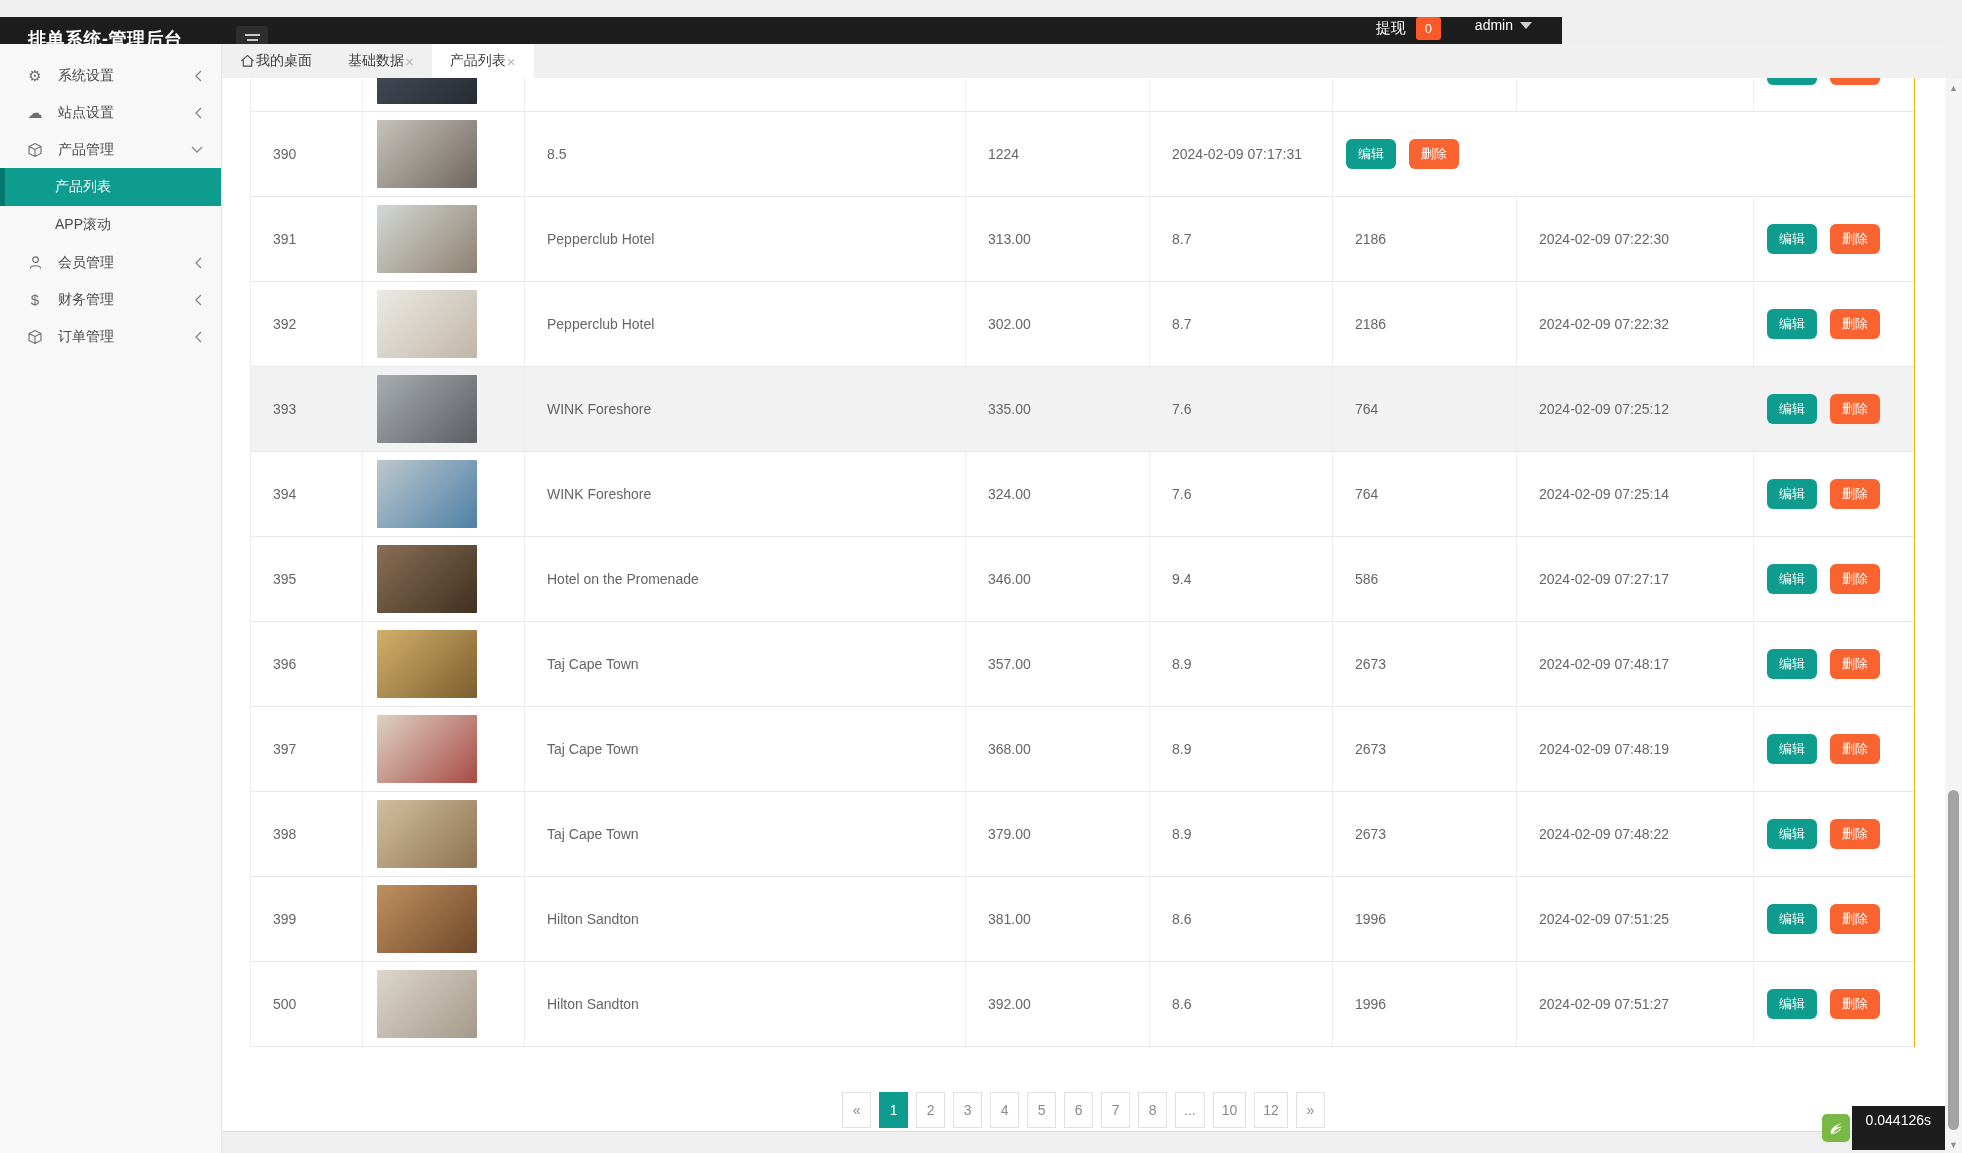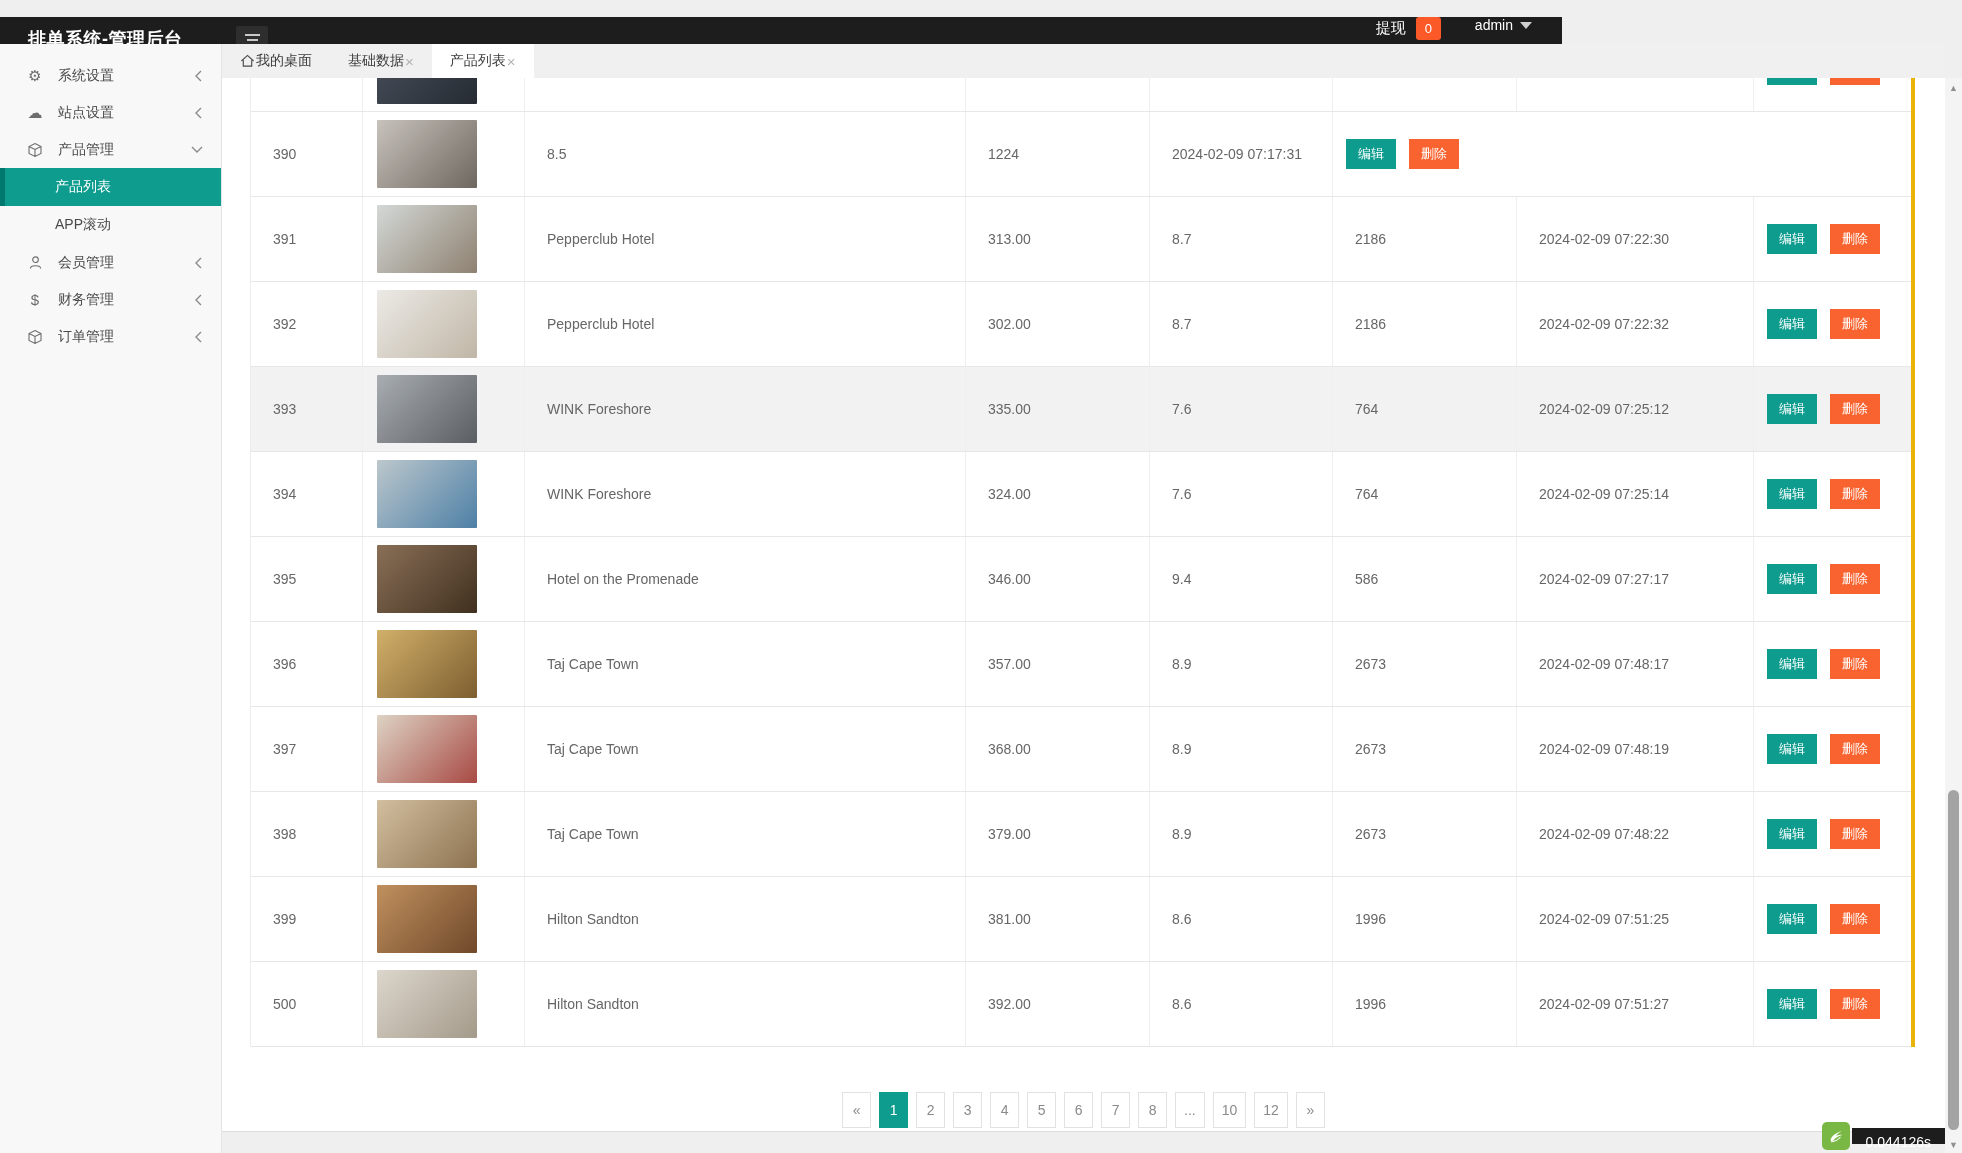--- a/index.html
+++ b/index.html
@@ -31,48 +31,48 @@
   .sub-item.active{background:var(--accent-teal);color:#fff;}
   .sub-item.active::before{content:"";position:absolute;left:0;top:0;bottom:0;width:5px;background:#00786d;}
   
   .tabbar{position:absolute;left:222px;top:44px;width:1723px;height:34px;background:#f0f0f0;display:flex;align-items:stretch;}
   .tab{display:flex;align-items:center;padding:0 18px;font-size:14px;color:#3d3d3d;cursor:pointer;gap:1px;}
   .tab .home-ic{display:inline-flex;color:#4a4a4a;}
   .tab .close{color:#b3b3b3;font-size:15px;line-height:1;}
   .tab.active{background:#fff;}
   
   .panel{position:absolute;left:222px;top:78px;width:1723px;height:1054px;background:#fff;border-bottom:1px solid #dcdcdc;}
-  .table{position:absolute;left:28px;top:0;width:1665px;border-left:1px solid #ededed;border-right:4px solid #eab308;}
+  .table{position:absolute;left:28px;top:0;width:1665px;border-left:1px solid #ededed;border-right:1px solid #eab308;}
   .trow{display:grid;grid-template-columns:111px 162px 441px 184px 183px 184px 237px 163px;height:85px;border-bottom:1px solid #e7e7e7;background:#fff;font-size:14px;color:#666;}
   .trow.hl{background:#f2f2f2;}
   .td{display:flex;align-items:center;padding-left:22px;border-left:1px solid #efefef;overflow:hidden;white-space:nowrap;}
   .td:first-child{border-left:none;}
   .td-img{padding-left:14px;}
   .thumb{width:100px;height:68px;border-radius:1px;background:#ccc;}
   .td-ops{padding-left:13px;gap:13px;}
-  .btn{border:none;border-radius:0;color:#fff;font-size:13px;height:30px;padding:0 12px;cursor:pointer;font-family:inherit;}
+  .btn{border:none;border-radius:6px;color:#fff;font-size:13px;height:30px;padding:0 12px;cursor:pointer;font-family:inherit;}
   .btn.edit{background:var(--accent-teal);}
   .btn.del{background:var(--accent-orange);}
   .partial-clip{height:34px;overflow:hidden;}
   .partial-clip .trow{margin-top:-51px;border-bottom:none;}
   .partial-clip{border-bottom:1px solid #e7e7e7;}
   
   .pager{position:absolute;left:0;top:1014px;width:100%;display:flex;justify-content:center;gap:8px;}
   .page-btn{min-width:29px;height:36px;line-height:34px;padding:0 8px;text-align:center;background:#fff;border:1px solid #e2e2e2;color:#8a8a8a;font-size:14px;cursor:pointer;font-family:inherit;}
   .page-btn.active{background:var(--accent-teal);border-color:var(--accent-teal);color:#fff;}
   
   .scrollbar{position:absolute;right:0;top:78px;width:17px;height:1075px;background:#f4f4f4;}
   .sb-arrow{position:absolute;left:0;width:17px;height:16px;color:#8f8f8f;font-size:9px;text-align:center;line-height:16px;cursor:pointer;}
   .sb-up{top:2px;}
   .sb-down{bottom:0;}
   .sb-thumb{position:absolute;left:3px;width:11px;top:712px;height:340px;background:#a3a3a3;border-radius:6px;cursor:pointer;}
   
   .runtime{position:absolute;right:17px;bottom:3px;display:flex;align-items:center;}
   .rt-icon{width:28px;height:28px;border-radius:5px;background:var(--timer-green);display:flex;align-items:center;justify-content:center;margin-right:2px;}
-  .rt-badge{height:16px;line-height:28px;background:#1d1d1d;color:#fff;font-size:14px;padding:0 14px;}
+  .rt-badge{height:44px;line-height:28px;background:#1d1d1d;color:#fff;font-size:14px;padding:0 14px;}
 </style>
 </head>
 <body>
 
 <div class="screen">
 
   <div class="header">
     <div class="brand">排单系统-管理后台</div>
     <button class="burger" aria-label="menu">
       <span></span>

